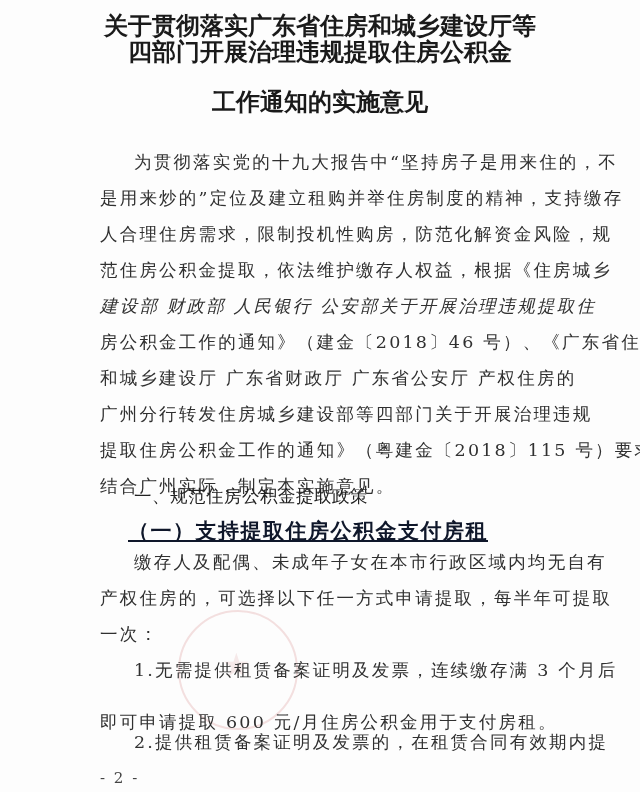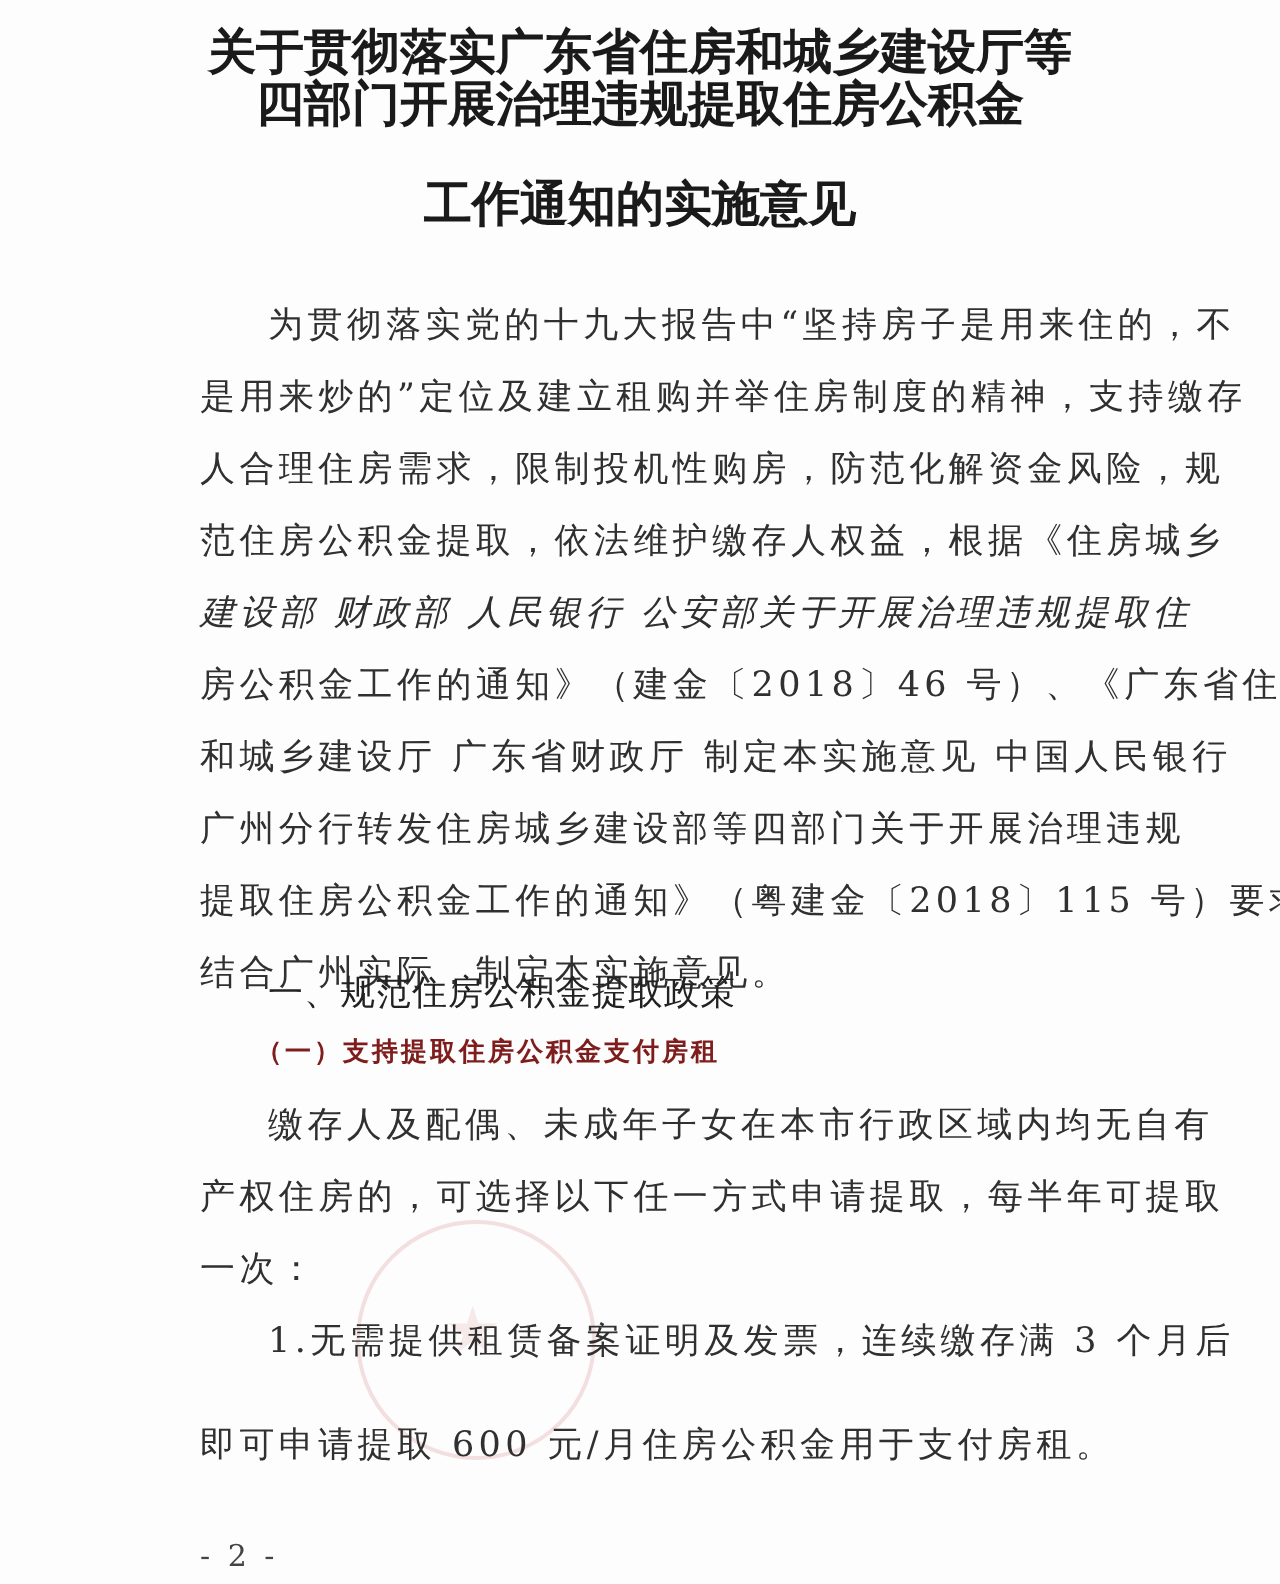--- a/index.html
+++ b/index.html
@@ -15,21 +15,21 @@
       font-family: "DejaVu Sans", "Liberation Sans", sans-serif;
       font-weight: bold; font-size: 24px; color: #1a1a1a; letter-spacing: 0px;
     }
     .line {
       position: absolute; left: 100px; width: 450px; white-space: nowrap;
       font-size: 17.5px; letter-spacing: 2.2px; color: #303030;
       text-align: justify;
     }
     .indent { left: 134px; width: 416px; }
     .h1 { font-family: Liberation Sans, sans-serif; font-size: 17.5px; letter-spacing: 0.5px; color: #222; }
-    .h2 { font-weight: bold; font-size: 13px; color: #7f1d1d; letter-spacing: 1.5px; }
+    .h2 { font-weight: bold; font-size: 21px; color: #0f172a; letter-spacing: 1.5px; text-decoration: underline; }
     .pageno {
       position: absolute; left: 100px; top: 769px; font-size: 15px; color: #444; letter-spacing: 2px;
     }
     .stamp {
       position: absolute; left: 178px; top: 610px; width: 116px; height: 116px;
       border: 2px solid rgba(200,90,90,0.18); border-radius: 50%;
     }
     .stamp::after {
       content: "★"; position: absolute; left: 42px; top: 34px; font-size: 32px; color: rgba(200,90,90,0.12);
     }
@@ -44,30 +44,31 @@
   <div class="title" style="top:10px;">关于贯彻落实广东省住房和城乡建设厅等</div>
   <div class="title" style="top:36px;">四部门开展治理违规提取住房公积金</div>
   <div class="title" style="top:86px;">工作通知的实施意见</div>
 
   <div class="line indent" style="top:150px;">为贯彻落实党的十九大报告中“坚持房子是用来住的，不</div>
   <div class="line" style="top:186px;">是用来炒的”定位及建立租购并举住房制度的精神，支持缴存</div>
   <div class="line" style="top:222px;font-family:Liberation Serif, serif;">人合理住房需求，限制投机性购房，防范化解资金风险，规</div>
   <div class="line" style="top:258px;">范住房公积金提取，依法维护缴存人权益，根据《住房城乡</div>
   <div class="line" style="top:294px;font-style:italic;">建设部 财政部 人民银行 公安部关于开展治理违规提取住</div>
   <div class="line" style="top:330px;">房公积金工作的通知》（建金〔2018〕46 号）、《广东省住房</div>
-  <div class="line" style="top:366px;">和城乡建设厅 广东省财政厅 制定本实施意见 中国人民银行</div>
+  <div class="line" style="top:366px;">和城乡建设厅 广东省财政厅 广东省公安厅 产权住房的</div>
   <div class="line" style="top:402px;">广州分行转发住房城乡建设部等四部门关于开展治理违规</div>
   <div class="line" style="top:438px;">提取住房公积金工作的通知》（粤建金〔2018〕115 号）要求，</div>
   <div class="line" style="top:474px;">结合广州实际，制定本实施意见。</div>
 
   <div class="line indent h1" style="top:486px; top:484px;">一、规范住房公积金提取政策</div>
   <div class="line indent h2" style="top:517px; left:128px;">（一）支持提取住房公积金支付房租</div>
 
   <div class="line indent" style="top:550px;">缴存人及配偶、未成年子女在本市行政区域内均无自有</div>
   <div class="line" style="top:586px;">产权住房的，可选择以下任一方式申请提取，每半年可提取</div>
   <div class="line" style="top:622px;">一次：</div>
 
   <div class="line indent" style="top:658px;">1.无需提供租赁备案证明及发票，连续缴存满 3 个月后</div>
   <div class="line" style="top:694px;margin-top:16px;">即可申请提取 600 元/月住房公积金用于支付房租。</div>
 
+  <div class="line indent" style="top:730px;">2.提供租赁备案证明及发票的，在租赁合同有效期内提</div>
 
   <div class="pageno">- 2 -</div>
 </div>
 
 </body></html>

